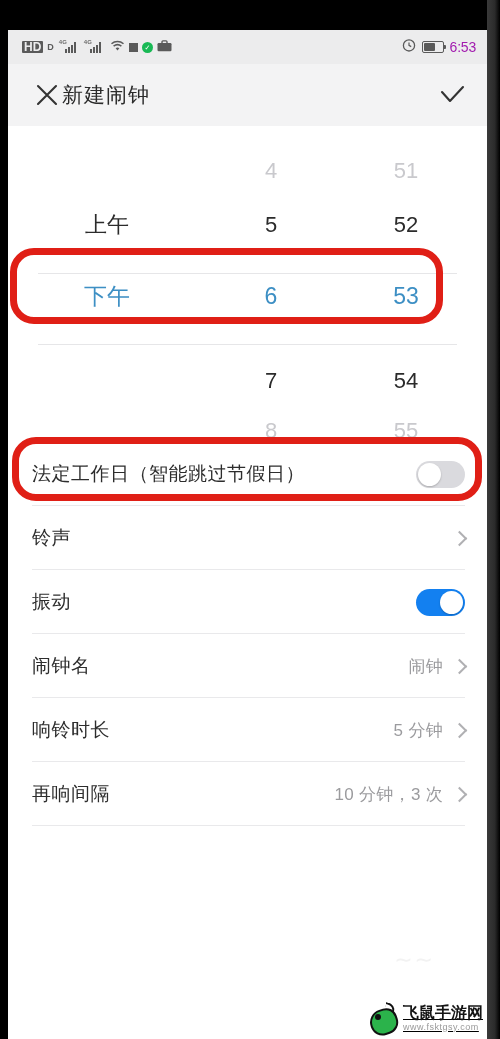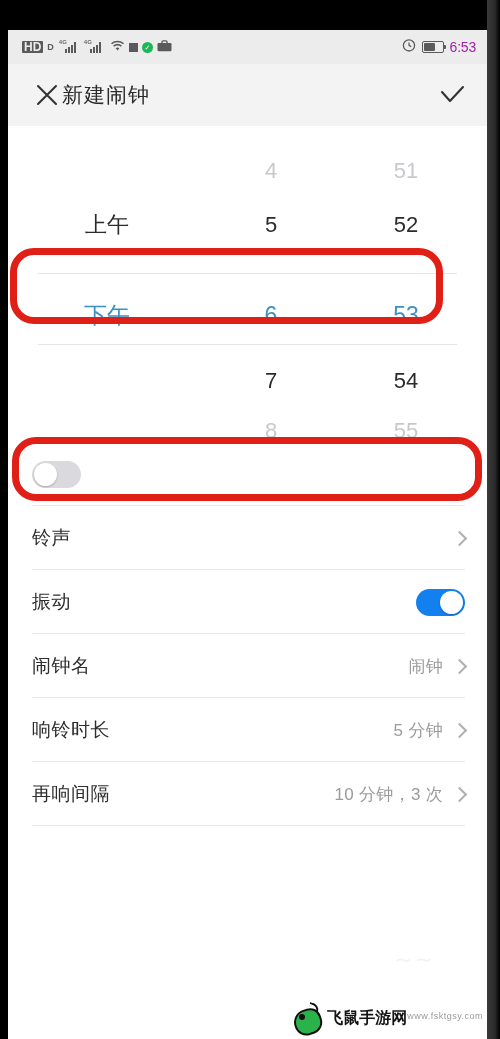--- a/index.html
+++ b/index.html
@@ -311,21 +311,21 @@
   .wm-mouse .tail {
     position: absolute;
     left: 17px; top: 0px;
     width: 8px; height: 8px;
     border: 2px solid #111;
     border-bottom: none;
     border-left: none;
     border-radius: 0 8px 0 0;
     transform: rotate(12deg);
   }
-  .wm-text { display: flex; flex-direction: row; line-height: 1; }
+  .wm-text { display: flex; flex-direction: column; line-height: 1; text-decoration: underline; }
   .wm-cn {
     font-size: 16px;
     font-weight: bold;
     color: #141414;
     letter-spacing: 0px;
   }
   .wm-url {
     font-size: 9px;
     color: #9a9a9a;
     letter-spacing: 0.5px;
@@ -420,21 +420,21 @@
       </div>
 
       <div class="pick-row row-near" style="top:66px;">
         <span class="pick-col col-ampm">上午</span>
         <span class="pick-col col-hour">5</span>
         <span class="pick-col col-min">52</span>
       </div>
 
       <div class="pick-line" style="top:147px;"></div>
 
-      <div class="pick-row row-sel" style="top:156px;">
+      <div class="pick-row row-sel" style="top:137px;">
         <span class="pick-col col-ampm">下午</span>
         <span class="pick-col col-hour">6</span>
         <span class="pick-col col-min">53</span>
       </div>
 
       <div class="pick-line" style="top:218px;"></div>
 
       <div class="pick-row row-near" style="top:222px;">
         <span class="pick-col col-ampm"></span>
         <span class="pick-col col-hour">7</span>
@@ -446,20 +446,21 @@
         <span class="pick-col col-hour">8</span>
         <span class="pick-col col-min">55</span>
       </div>
 
     </div>
 
     <div id="list">
 
 
       <div class="row">
+        <span class="label">法定工作日（智能跳过节假日）</span>
         <span class="toggle off">
             <span class="knob"></span>
           </span>
         <span class="divider"></span>
       </div>
 
       <div class="row">
         <span class="label">铃声</span>
         <span class="chev"></span>
         <span class="divider"></span>

